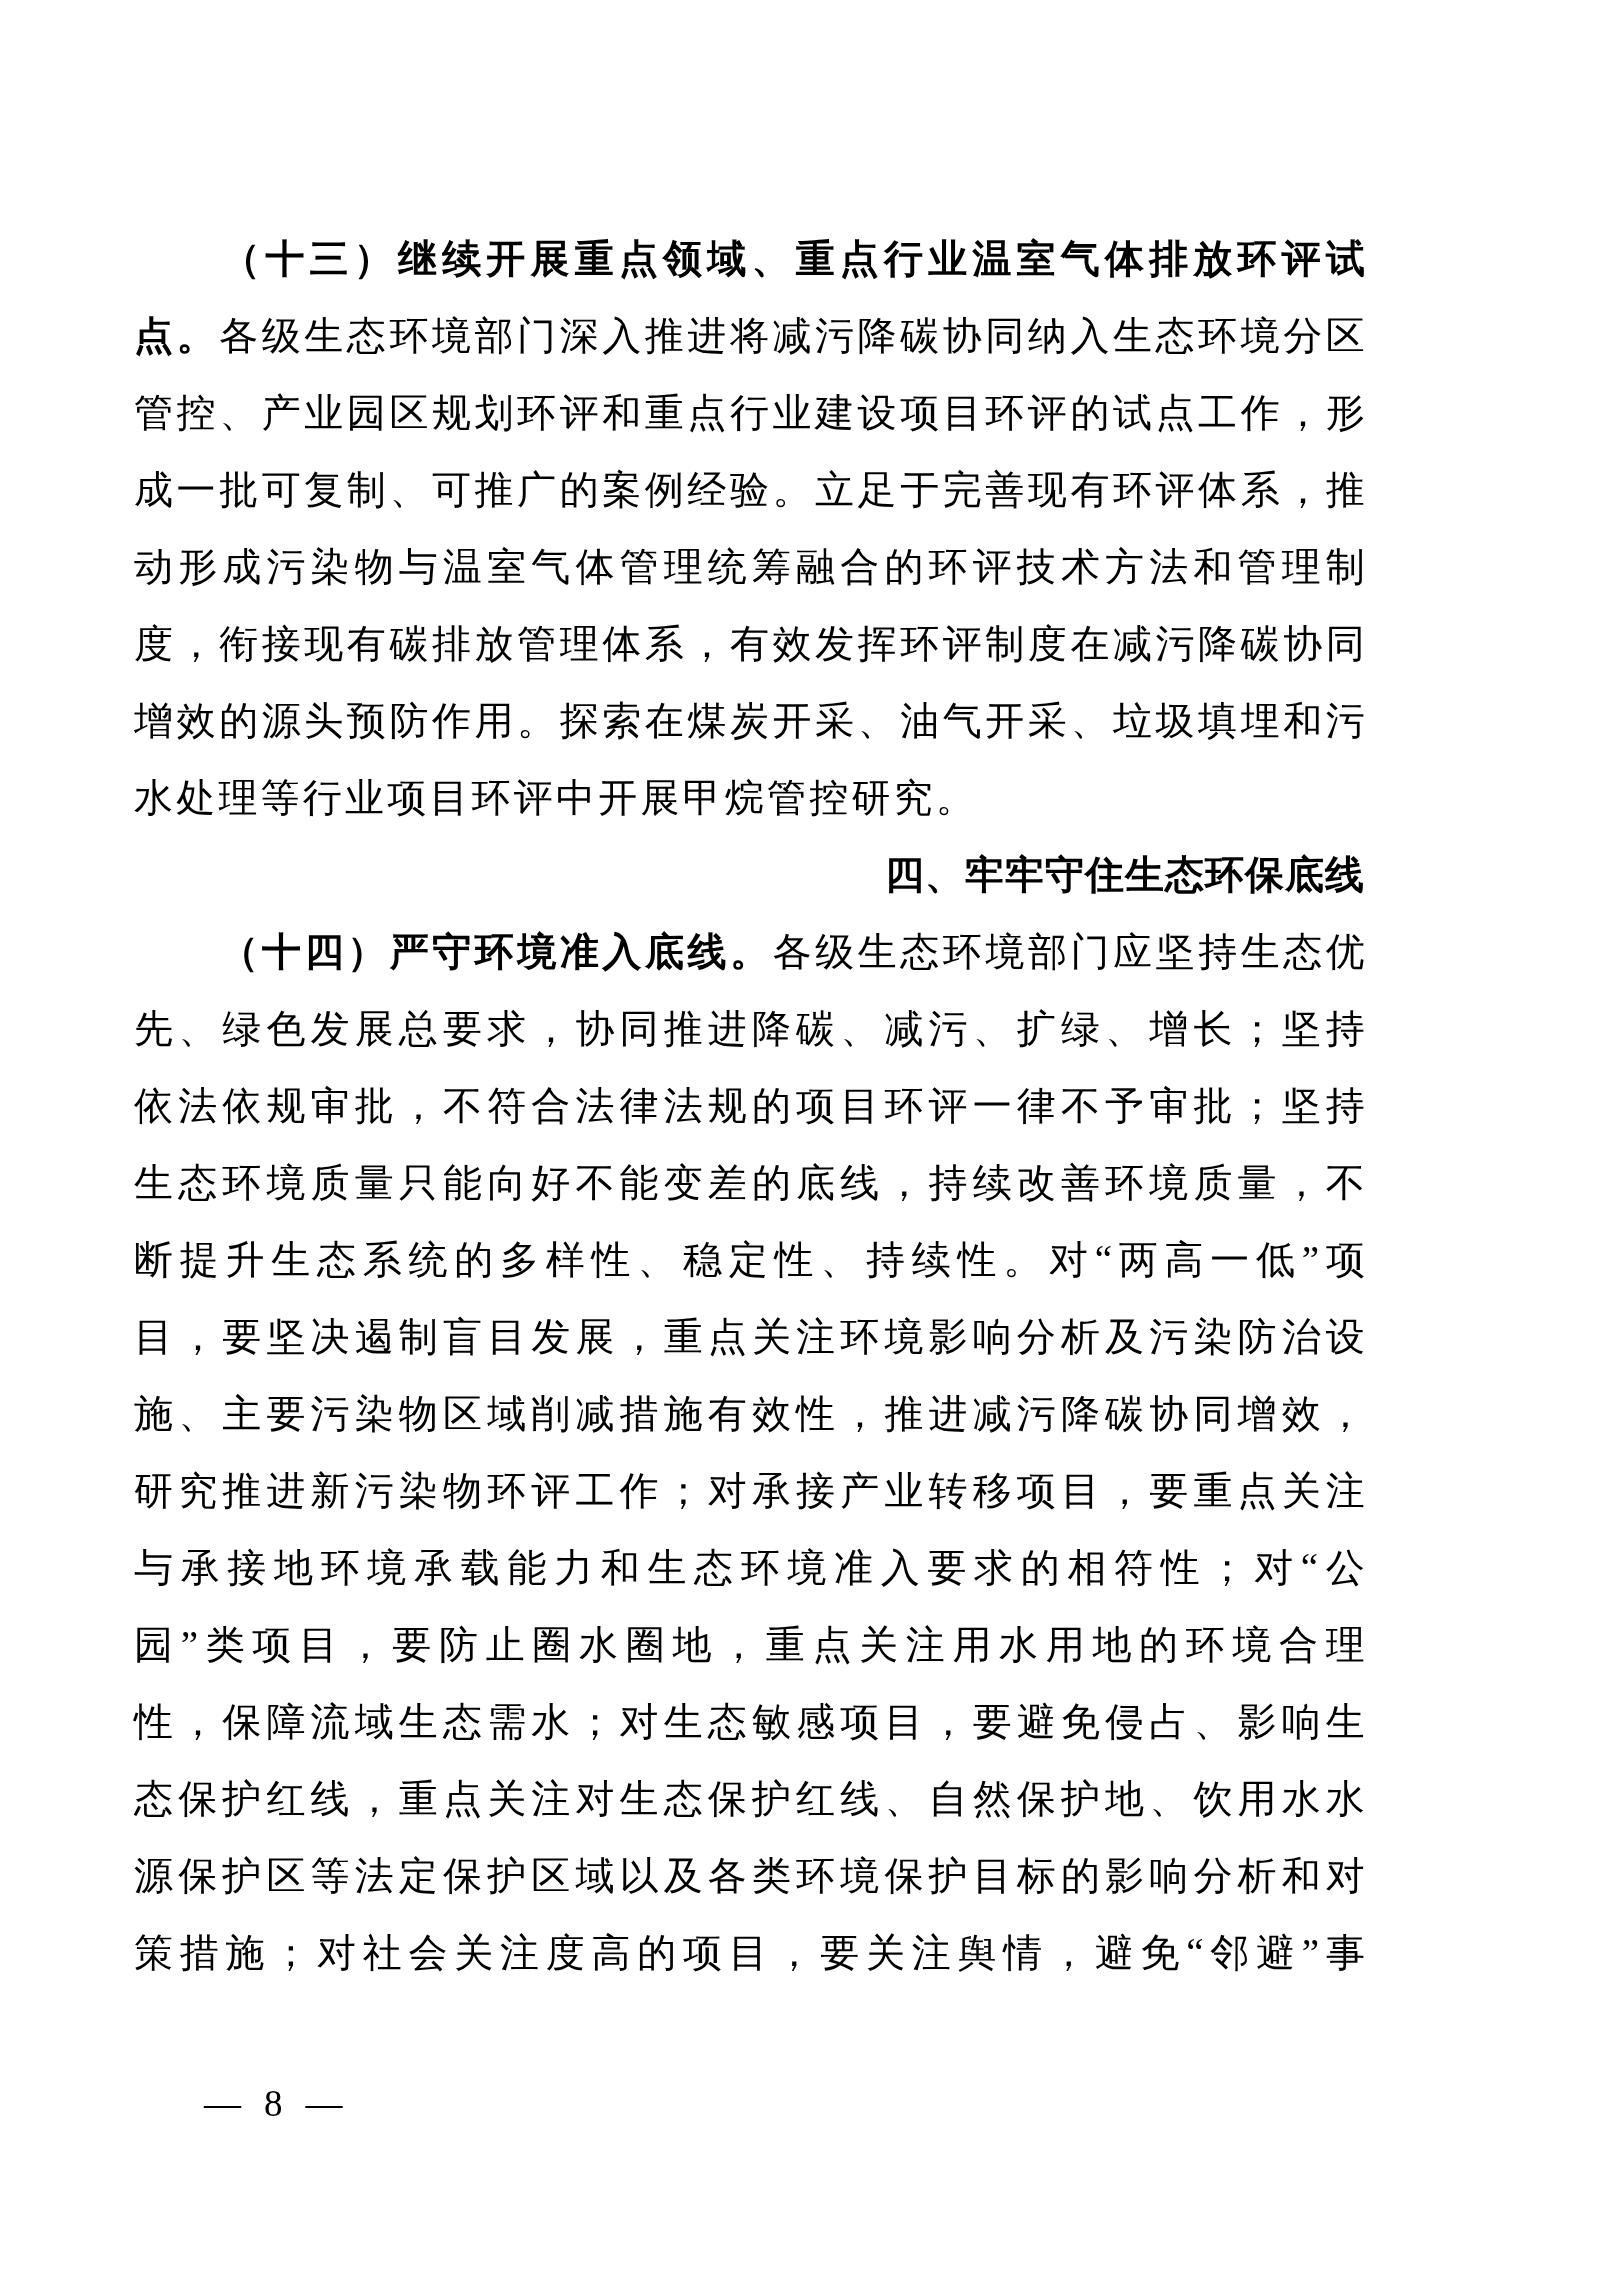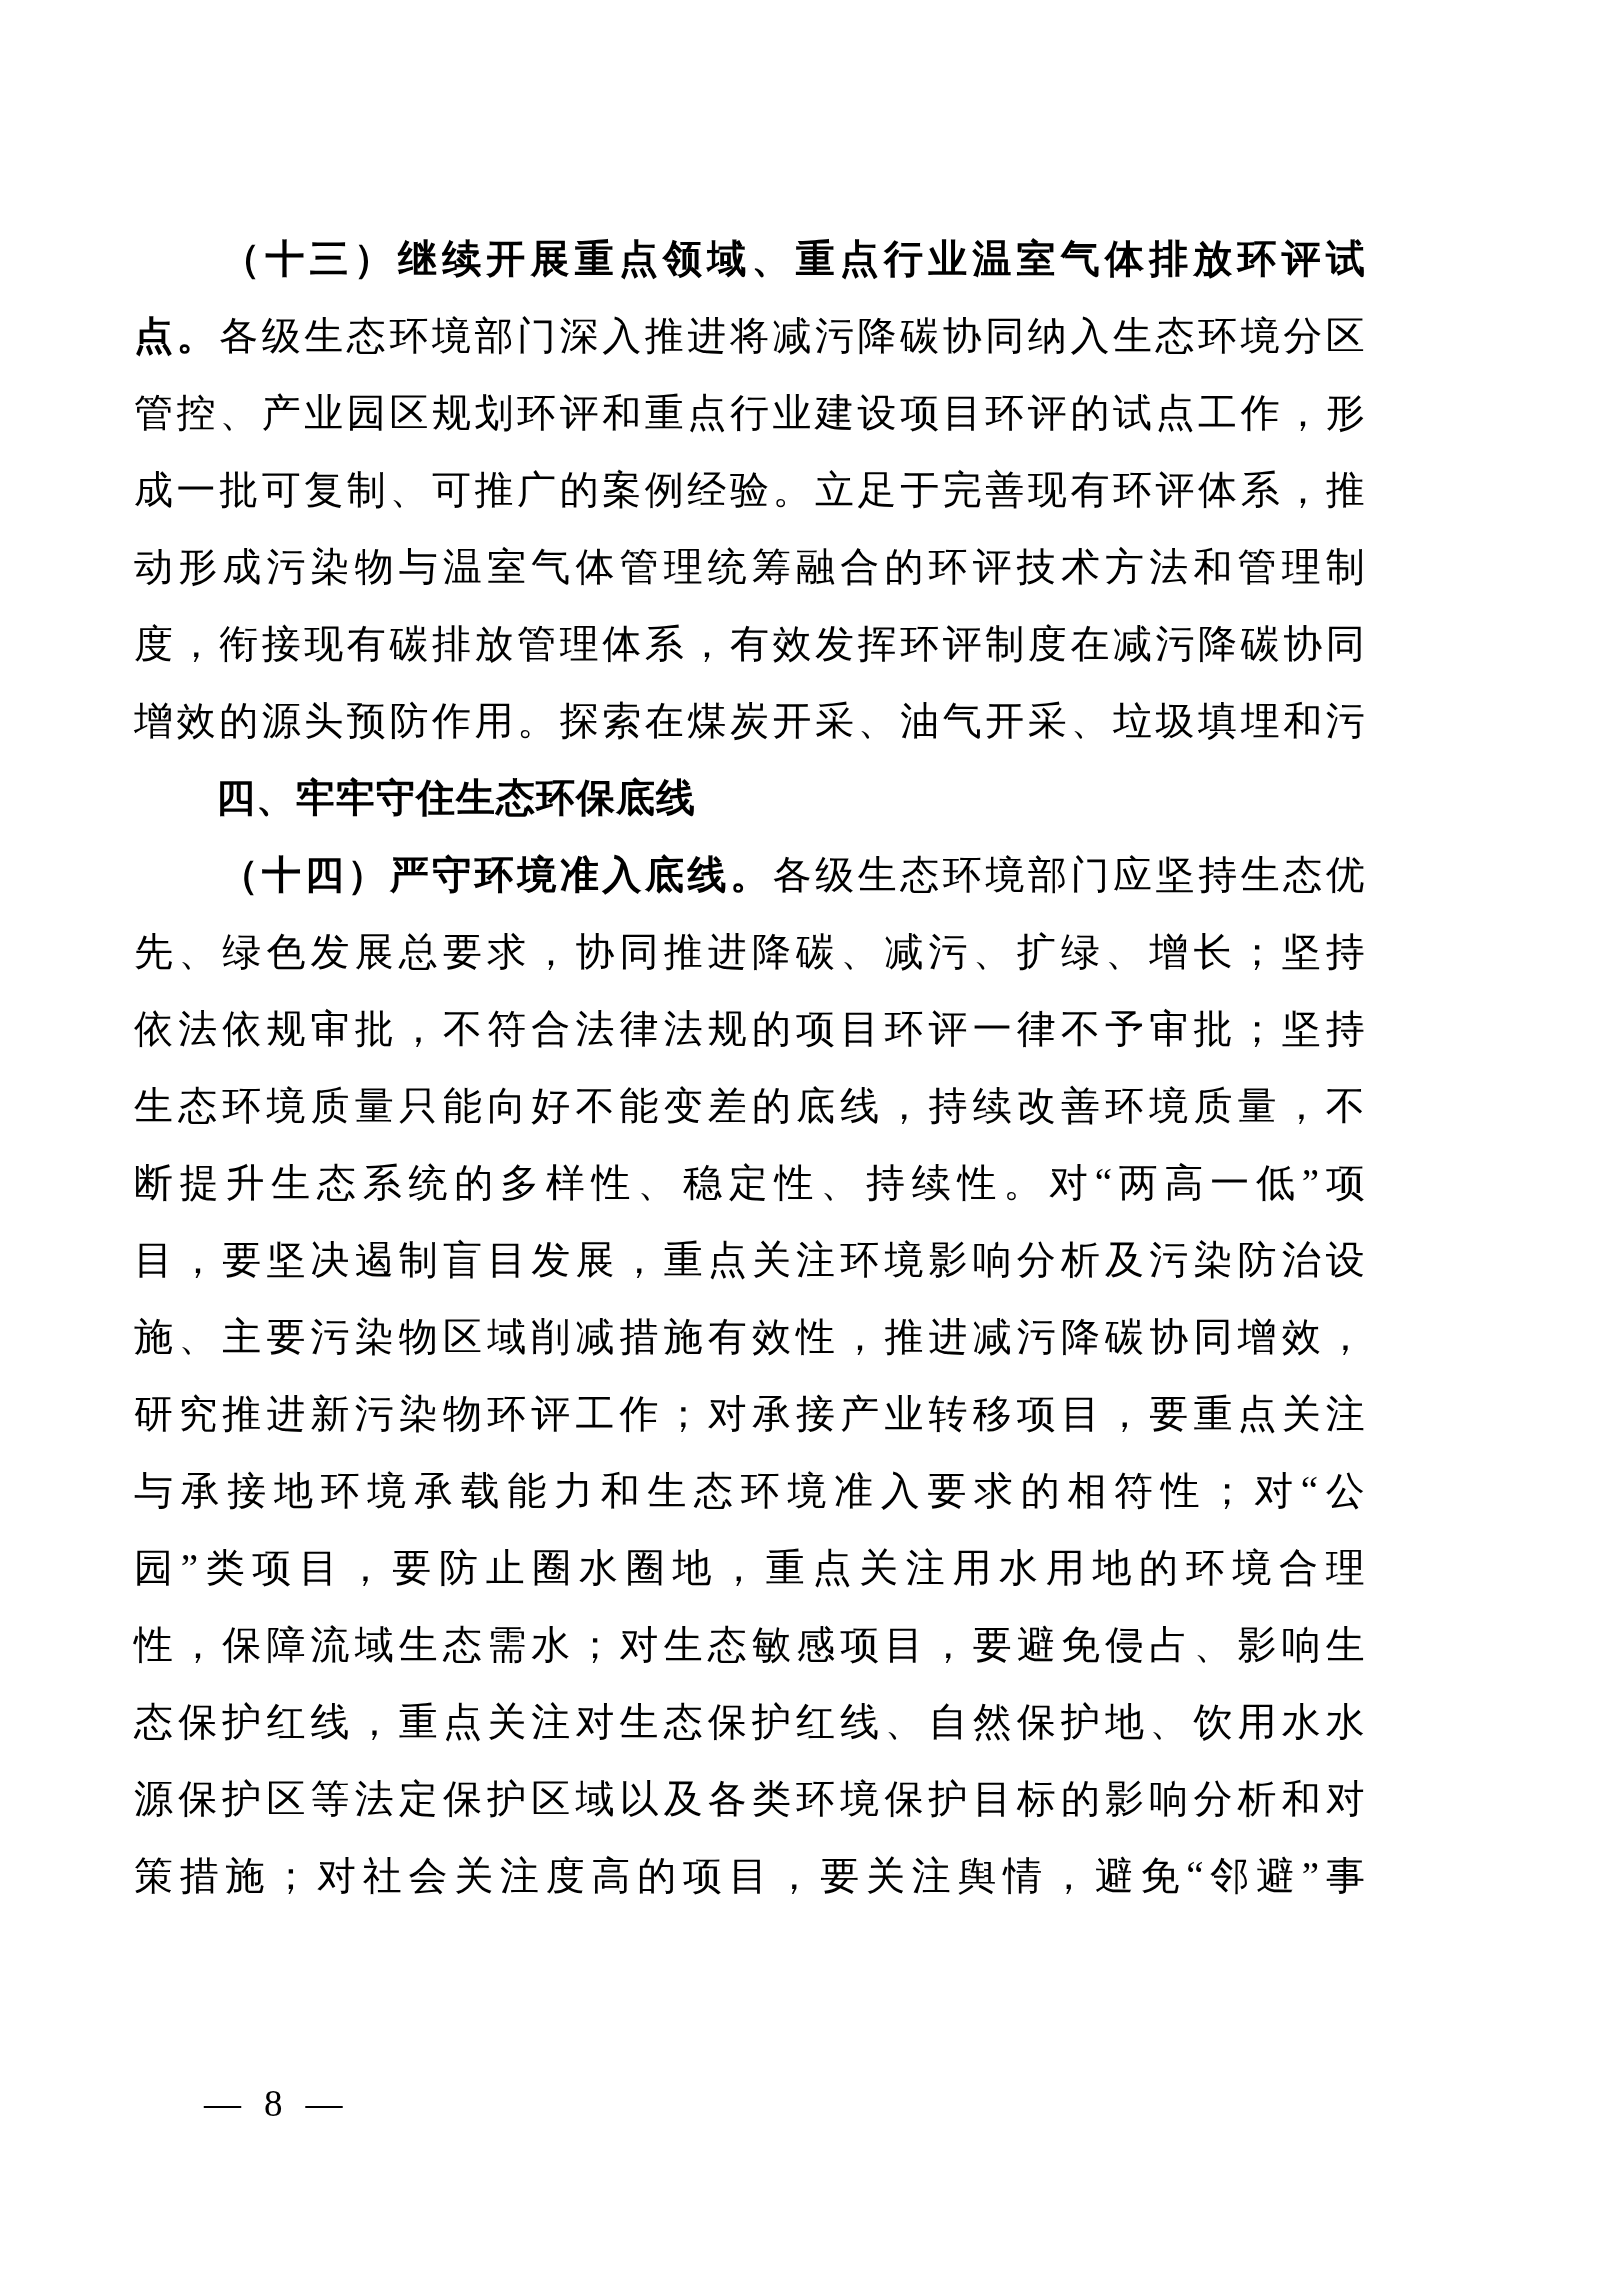--- a/index.html
+++ b/index.html
@@ -26,21 +26,21 @@
     letter-spacing: 3.2px;
   }
   .line.justify {
     display: flex;
     justify-content: space-between;
     align-items: baseline;
     letter-spacing: 0;
   }
   .line.justify span { flex: 0 0 auto; display: inline-block; }
   .indent-spacer { width: 82px; height: 1px; }
-  .indented { padding-left: 82px; }
+  .indented { padding-left: 82px; text-align: right; }
   .bold { font-weight: 700; }
   .hei {
     font-family: "Liberation Sans", "DejaVu Sans", sans-serif;
     font-weight: 700;
     letter-spacing: 1px;
   }
   .footer {
     position: absolute;
     left: 204px;
     top: 2080px;
@@ -262,20 +262,21 @@
       <span>开</span>
       <span>采</span>
       <span>、</span>
       <span>垃</span>
       <span>圾</span>
       <span>填</span>
       <span>埋</span>
       <span>和</span>
       <span>污</span>
     </div>
+    <div class="line"><span>水处理等行业项目环评中开展甲烷管控研究。</span></div>
     <div class="line hei indented"><span class="bold">四、牢牢守住生态环保底线</span></div>
     <div class="line justify">
       <span class="indent-spacer"></span>
       <span class="bold">（</span>
       <span class="bold">十</span>
       <span class="bold">四</span>
       <span class="bold">）</span>
       <span class="bold">严</span>
       <span class="bold">守</span>
       <span class="bold">环</span>

